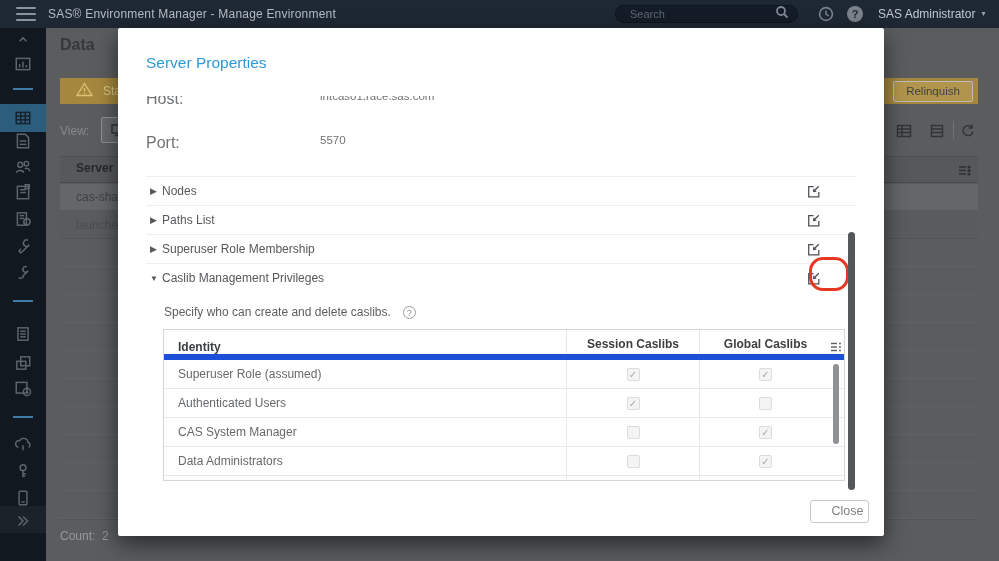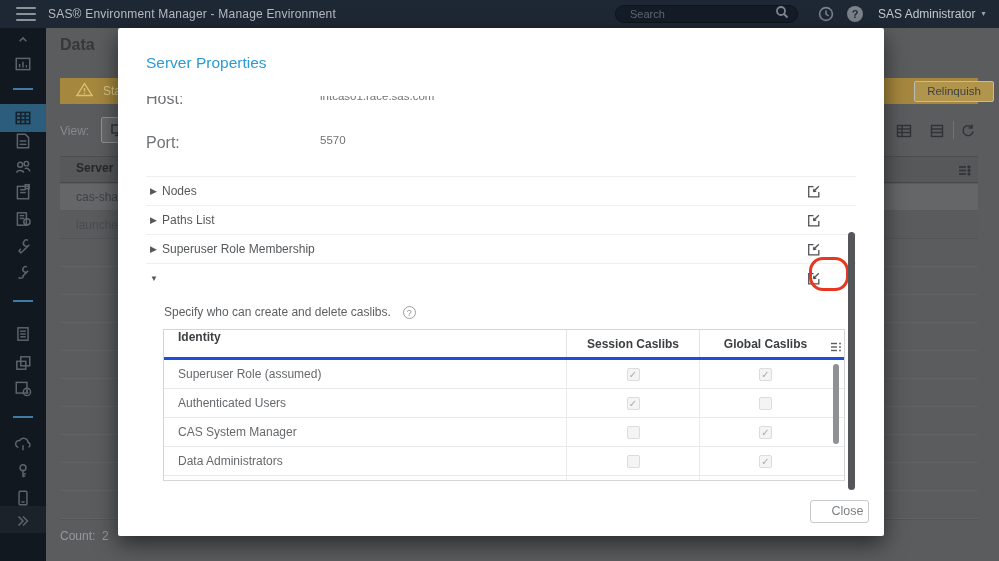--- a/index.html
+++ b/index.html
@@ -26,21 +26,21 @@
   .sb-icon svg{stroke:#5d656d;fill:none;stroke-width:1.3;}
   .sb-sel{left:0;width:46px;height:28px;background:#2c5d7c;}
   .sb-sel svg{stroke:#16222d;}
   .sb-div{left:13px;width:20px;height:2px;background:#3e7ca3;}
   .sb-expand{left:0;top:506px;width:46px;height:27px;background:#1b222a;}
 
   
   .pg-title{left:60px;top:36px;font-size:16px;color:#36383a;font-weight:bold;}
   .banner{left:60px;top:78px;width:918px;height:26px;background:#a5873e;display:flex;align-items:center;padding-left:16px;gap:10px;}
   .banner-text{color:#d9c786;font-size:12px;}
-  .relinquish{left:914px;top:81px;width:80px;height:21px;background:#b2954c;border:1px solid #b9bbbd;border-radius:2px;color:#3e4144;font-size:11.5px;text-align:center;line-height:19px;}
+  .relinquish{left:893px;top:81px;width:80px;height:21px;background:#b2954c;border:1px solid #b9bbbd;border-radius:2px;color:#3e4144;font-size:11.5px;text-align:center;line-height:19px;}
   .view-label{left:60px;top:124px;font-size:12px;color:#87898c;}
   .view-btn{left:101px;top:117px;width:33px;height:26px;border:1px solid #8f9194;background:#67696b;border-radius:2px;display:flex;align-items:center;justify-content:center;}
   .bg-ic svg{stroke:#303336;fill:none;stroke-width:1.4;}
   .v-div{left:953px;top:121px;width:1px;height:18px;background:#717375;}
   .bg-table-head{left:60px;top:156px;width:918px;height:27px;background:#56585a;border-top:1px solid #4c4e50;border-bottom:1px solid #48494b;}
   .bg-th{left:76px;top:161px;font-size:12px;font-weight:bold;color:#26282a;}
   .bg-row1{left:60px;top:184px;width:918px;height:27px;background:#646668;border-bottom:1px solid #585a5c;}
   .bg-row2{left:60px;top:212px;width:918px;height:27px;background:#595b5d;border-bottom:1px solid #525456;}
   .bg-cell{position:absolute;top:6px;font-size:12px;color:#3f4245;}
   .bg-empty{left:60px;top:239px;width:918px;height:281px;background:repeating-linear-gradient(180deg,transparent 0 27px,#606264 27px 28px);border-bottom:1px solid #525456;}
@@ -59,21 +59,21 @@
   .sec-caret{width:16px;font-size:9px;color:#55585b;padding-left:4px;}
   .sec-label{font-size:12px;color:#55585b;}
   .sec-ic{position:absolute;right:34px;top:6px;width:17px;height:17px;}
   .sec-ic svg{stroke:#4e5154;fill:none;stroke-width:1.2;}
   .annotation{left:691px;top:229px;width:40px;height:34px;border:3px solid #e63722;border-radius:14px;}
   .m-desc{left:46px;top:272px;height:24px;display:flex;align-items:center;gap:12px;}
   .desc-text{font-size:12px;color:#5c5f62;}
   .help-sm{width:13px;height:13px;border:1px solid #9b9ea1;border-radius:50%;color:#8b8e91;font-size:9px;text-align:center;line-height:12px;}
 
   .ptable{left:45px;top:301px;width:682px;border:1px solid #d4d5d6;background:#fff;}
-  .pt-head{display:flex;height:30px;border-bottom:3px solid #1d4ed8;align-items:flex-start;position:relative;}
+  .pt-head{display:flex;height:30px;border-bottom:6px solid #1d4ed8;align-items:flex-end;position:relative;}
   .pt-h{font-size:12px;font-weight:bold;color:#3c3f42;}
   .col-id{width:402px;padding-left:14px;}
   .col-s{width:133px;text-align:center;border-left:1px solid #e3e4e5;align-self:stretch;line-height:29px;}
   .col-g{width:132px;text-align:center;border-left:1px solid #e3e4e5;align-self:stretch;line-height:29px;}
   .pt-opts{position:absolute;right:2px;top:9px;}
   .pt-body{height:120px;overflow:hidden;position:relative;}
   .pt-row{display:flex;height:29px;border-bottom:1px solid #e8e9ea;align-items:center;}
   .pt-id{width:402px;padding-left:14px;font-size:12px;color:#66696c;}
   .pt-c{width:133px;border-left:1px solid #e9eaeb;align-self:stretch;display:flex;align-items:center;justify-content:center;}
   .pt-c2{width:132px;border-left:1px solid #e9eaeb;align-self:stretch;display:flex;align-items:center;justify-content:center;}
@@ -319,20 +319,21 @@
         <span class="sec-label">Superuser Role Membership</span>
         <span class="sec-ic"><svg viewBox="0 0 16 16">
               <path d="M8 3.5 H3.5 V13 H13 V8.5"></path>
               <line x1="13" y1="3" x2="8" y2="8"></line>
               <line x1="8" y1="8" x2="8.4" y2="5.4"></line>
               <line x1="8" y1="8" x2="10.6" y2="7.6"></line>
             </svg></span>
       </div>
       <div class="sec-row">
         <span class="sec-caret" style="font-size:8px;">▼</span>
+        <span class="sec-label">Caslib Management Privileges</span>
         <span class="sec-ic"><svg viewBox="0 0 16 16">
               <path d="M8 3.5 H3.5 V13 H13 V8.5"></path>
               <line x1="13" y1="3" x2="8" y2="8"></line>
               <line x1="8" y1="8" x2="8.4" y2="5.4"></line>
               <line x1="8" y1="8" x2="10.6" y2="7.6"></line>
             </svg></span>
       </div>
     </div>
 
     <div class="abs annotation"></div>

